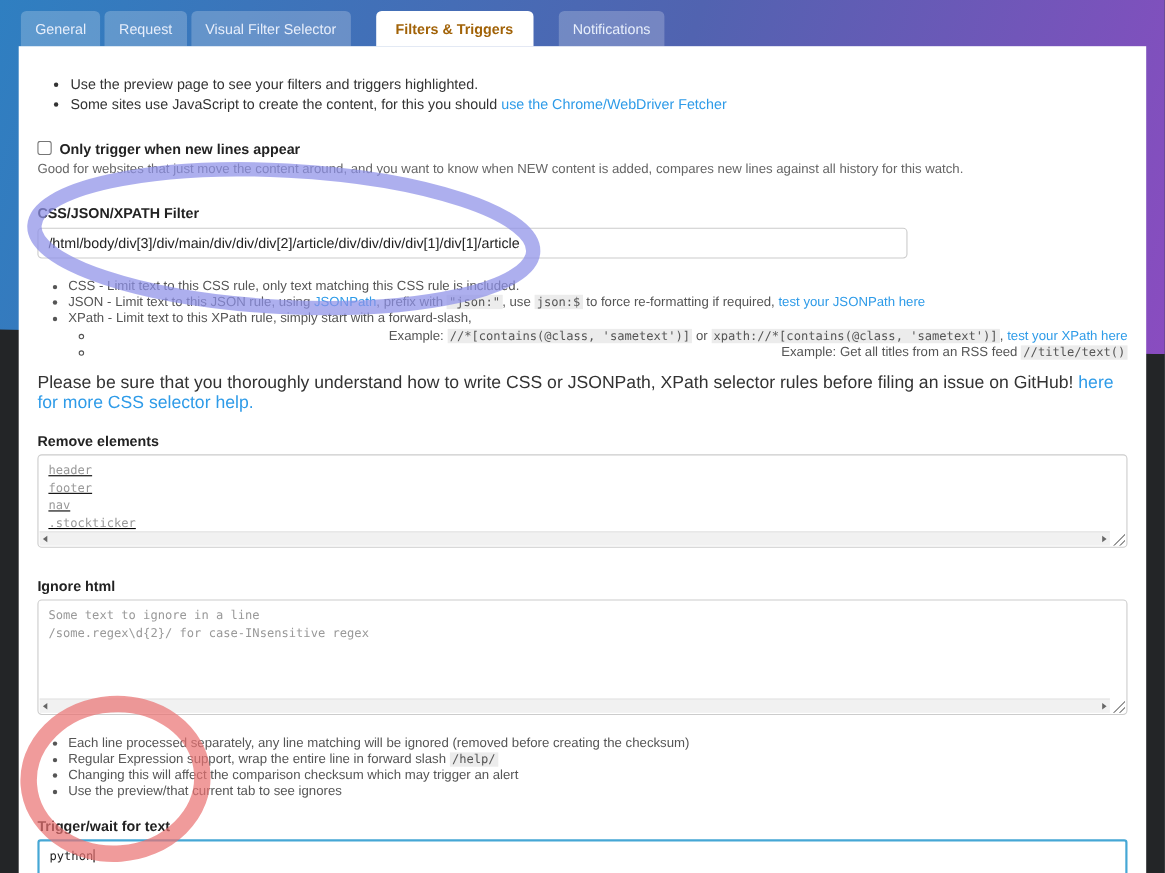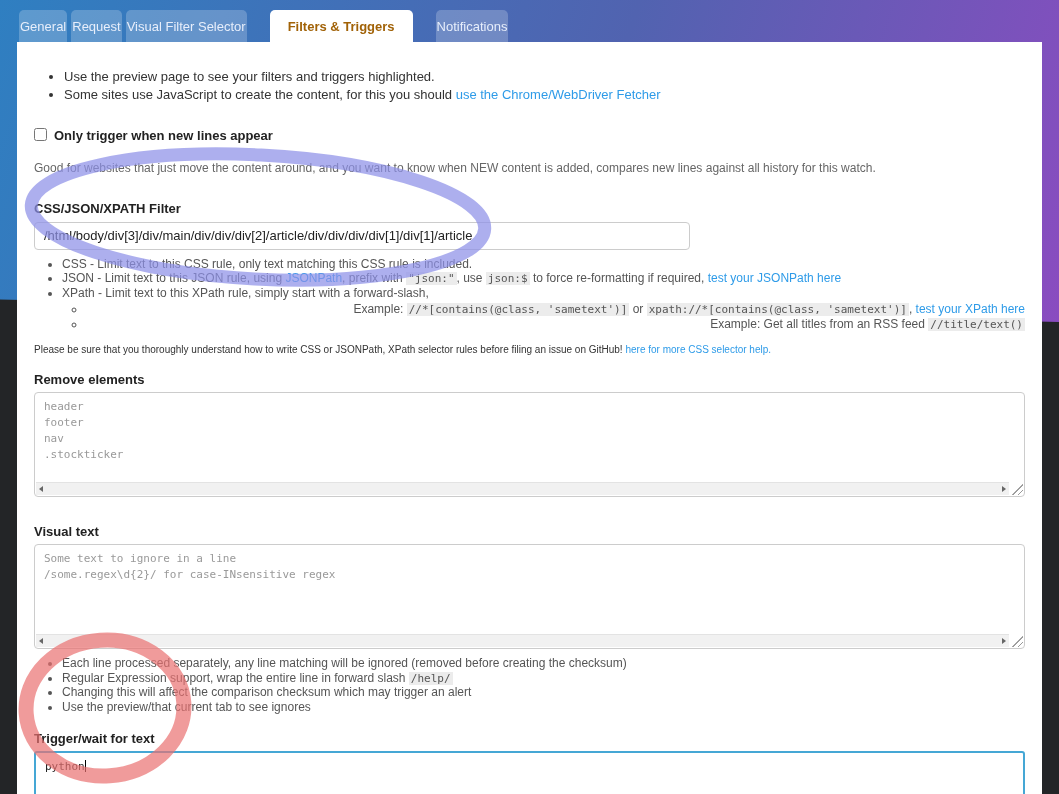--- a/index.html
+++ b/index.html
@@ -8,52 +8,52 @@
     position:relative; overflow:hidden; background:#232527;
     font-family:"Liberation Sans", sans-serif;
   }
   .bg-band {
     position:absolute; top:0; left:0; width:1059px; height:322px;
     background:linear-gradient(108deg,#2f7fc1 0%,#5163b0 55%,#8a4cc0 100%);
     clip-path:polygon(0 0,100% 0,100% 100%,0 93%);
   }
   .tabs { position:absolute; top:10px; left:19px; display:flex; gap:4px; z-index:3; }
   .tab {
-    height:32px; padding:0 1px; display:flex; align-items:center;
+    height:32px; padding:0 13px; display:flex; align-items:center;
     background:rgba(255,255,255,0.22); color:#e7eefb; font-size:13px;
     border-radius:5px 5px 0 0; cursor:pointer; white-space:nowrap;
   }
   .tab.active { background:#fff; color:#a16207; font-weight:bold; padding:0 18px; margin:0 19px; }
   .panel {
     position:absolute; left:17px; top:42px; width:1025px; height:752px;
     background:#fff; z-index:2; padding:19px 17px 0 17px;
     border-radius:0 0 0 0;
   }
   .bold-label { font-weight:bold; font-size:13px; color:#222; }
   ul.dots { margin:7px 0 0 0; padding-left:30px; font-size:13px; color:#333; }
   ul.dots li { line-height:1.42; }
   .checkbox-row { margin-top:23px; display:flex; align-items:flex-start; gap:7px; }
   .checkbox-row input { width:13px; height:13px; }
-  .muted { font-size:12px; color:#666; margin-top:18px; }
+  .muted { font-size:12px; color:#666; margin-top:3px; }
   .sec-css { margin-top:26px; }
   .xpath-input {
-    display:block; margin-top:6px; width:656px; height:28px;
+    display:block; margin-top:6px; width:791px; height:28px;
     border:1px solid #ccc; border-radius:4px; padding:0 9px;
     font-size:13px; color:#222; font-family:"Liberation Sans",sans-serif;
   }
-  ul.notes { margin:8px 0 0 0; padding-left:28px; font-size:12px; color:#555; }
+  ul.notes { margin:19px 0 0 0; padding-left:28px; font-size:12px; color:#555; }
   ul.notes li { line-height:13.5px; margin-bottom:1px; }
   ul.notes ul.sub { list-style:circle; padding-left:24px; margin:2px 0 0 0; }
   ul.notes ul.sub li { line-height:14px; margin-bottom:0;text-align:right; }
   code {
     font-family:"DejaVu Sans Mono",monospace; font-size:11px;
     background:#ececec; color:#555; padding:0 2px;
   }
   .link { color:#2e9be8; text-decoration:none; cursor:pointer; }
-  .github-note { margin-top:12px; font-size:10px; color:#333; }
+  .github-note { margin-top:12px; font-size:16px; color:#333; }
   .sec-label { display:block; margin-top:17px; }
   .mock-ta {
     position:relative; margin-top:5px; width:991px;
     border:1px solid #ccc; border-radius:4px; background:#fff; overflow:hidden;
   }
   .mock-ta .ta-text {
     font-family:"DejaVu Sans Mono",monospace; font-size:11px; line-height:1.45;
     padding:6px 9px; white-space:pre; color:#999; height:calc(100% - 15px);
     overflow:hidden;
   }
@@ -66,21 +66,21 @@
   .arr { position:absolute; top:3px; width:0; height:0;
     border-top:3.5px solid transparent; border-bottom:3.5px solid transparent; }
   .arr-l { left:3px; border-right:4px solid #666; }
   .arr-r { right:3px; border-left:4px solid #666; }
   .ta-grip {
     position:absolute; right:1px; bottom:1px; width:12px; height:12px;
     background:repeating-linear-gradient(-45deg, transparent 0 3px, #999 3px 4px);
     clip-path:polygon(100% 0,100% 100%,0 100%);
   }
   .caret { display:inline-block; width:1px; height:12px; background:#000; vertical-align:-2px; }
-  .h-remove { height:105px; }
+  .h-remove { height:85px;text-decoration:underline; }
   .h-ignore { height:105px; }
   .h-trigger { height:87px; }
   .mt-ignore { margin-top:27px; }
   .overlay { position:absolute; left:0; top:0; z-index:10; pointer-events:none; }
 </style>
 </head>
 <body>
 
 <div class="bg-band"></div>
 
@@ -135,21 +135,21 @@
 footer
 nav
 .stockticker</div>
     <div class="ta-scroll">
       <div class="arr arr-l"></div>
       <div class="arr arr-r"></div>
     </div>
     <div class="ta-grip"></div>
   </div>
 
-  <span class="bold-label sec-label mt-ignore">Visual text</span>
+  <span class="bold-label sec-label mt-ignore">Ignore html</span>
   <div class="mock-ta h-ignore">
     <div class="ta-text">Some text to ignore in a line
 /some.regex\d{2}/ for case-INsensitive regex</div>
     <div class="ta-scroll">
       <div class="arr arr-l"></div>
       <div class="arr arr-r"></div>
     </div>
     <div class="ta-grip"></div>
   </div>
   <ul class="notes">

